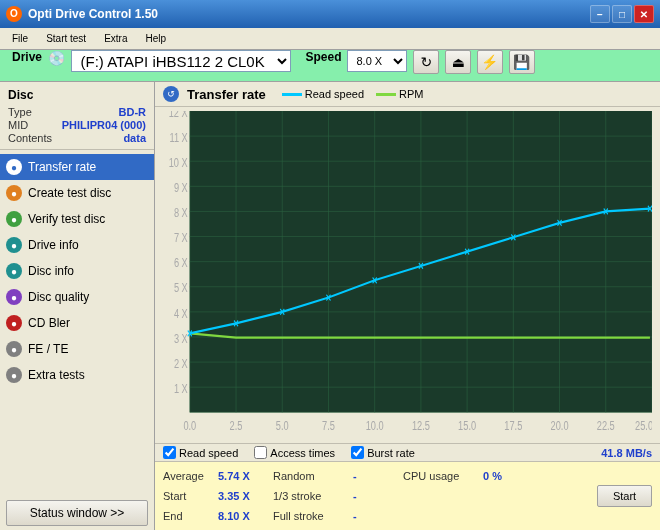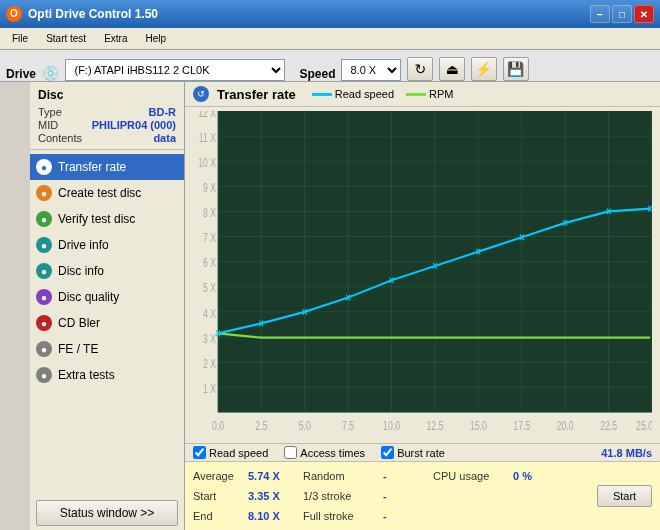--- a/index.html
+++ b/index.html
@@ -62,33 +62,33 @@
       padding: 2px 8px;
       cursor: pointer;
       border-radius: 2px;
       font-size: 10px;
       color: #000;
     }
 
     
     #drive-bar {
       height: 32px;
-      background: #e5e5e5;
+      background: #86efac;
       border-bottom: 1px solid #a0a0a0;
       display: flex;
-      align-items: flex-end;
-      padding: 0 6px;
+      align-items: flex-start;
+      padding: 0 12px;
       gap: 6px;
     }
     #drive-bar label { font-size: 12px; font-weight: bold; }
     #drive-select {
       height: 22px;
       border: 1px solid #7f9db9;
       background: white;
-      font-size: 11px;
+      font-size: 15px;
       padding: 0 4px;
       width: 220px;
     }
     #speed-label { font-size: 12px; font-weight: bold; margin-left: 8px; }
     #speed-select {
       height: 22px;
       border: 1px solid #7f9db9;
       background: white;
       font-size: 11px;
       padding: 0 4px;
@@ -101,21 +101,20 @@
       border-radius: 2px;
       cursor: pointer;
       display: flex; align-items: center; justify-content: center;
       font-size: 14px;
     }
 
     
     #main {
       display: flex;
       height: calc(530px - 28px - 22px - 32px);
-      margin-left: 30px;
     }
 
     
     #sidebar {
       width: 155px;
       background: #ece9d8;
       border-right: 1px solid #a0a0a0;
       display: flex;
       flex-direction: column;
       flex-shrink: 0;

